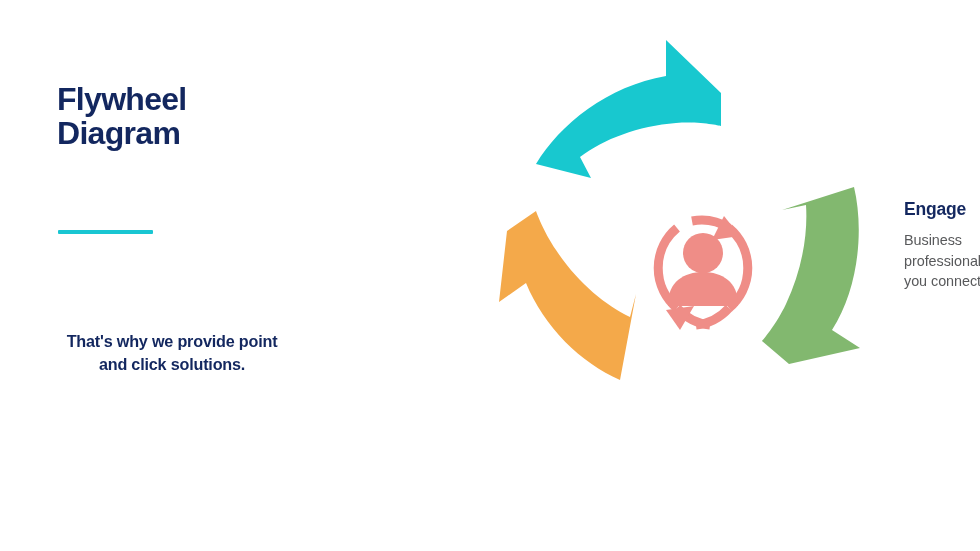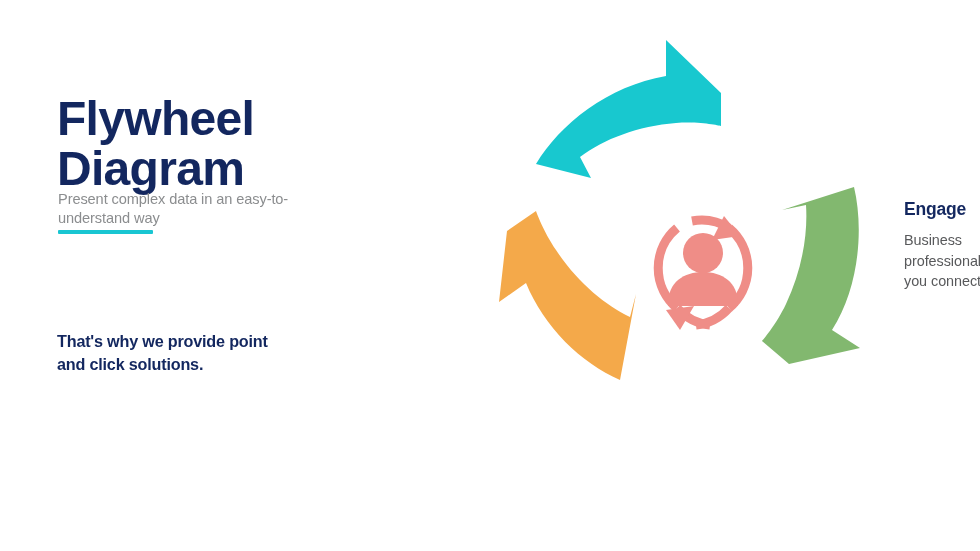--- a/index.html
+++ b/index.html
@@ -26,21 +26,21 @@
     left: 0;
     top: 0;
     width: 440px;
     height: 551px;
   }
   #page-title {
     position: absolute;
     left: 57px;
     top: 62px;
     width: 330px;
-    font-size: 48px;
+    font-size: 32px;
     line-height: 1.04;
     font-weight: 700;
     letter-spacing: -0.7px;
     color: #13275f;
     white-space: pre-line;
   }
   #page-subtitle {
     position: absolute;
     left: 58px;
     top: 175px;
@@ -64,20 +64,21 @@
     position: absolute;
     left: 57px;
     top: 314px;
     width: 230px;
     font-size: 16.2px;
     line-height: 1.4;
     font-weight: 700;
     color: #13275f;
     letter-spacing: -0.2px;
     white-space: pre-line;
+    text-align: center;
   }
 
   
   #flywheel {
     position: absolute;
     left: 440px;
     top: 0;
     width: 540px;
     height: 455px;
   }
@@ -119,21 +120,20 @@
 </head>
 <body>
 
 <div id="slide">
 
   <div id="left-panel">
 
     <h1 id="page-title">Flywheel
 Diagram</h1>
 
-    <p id="page-subtitle">Present complex data in an easy-to-understand way</p>
 
     <div id="accent-bar"></div>
 
     <p id="tagline">That's why we provide point and click solutions.</p>
 
   </div>
 
   <div id="flywheel">
 
     <svg id="flywheel-svg" viewBox="0 0 540 551" xmlns="http://www.w3.org/2000/svg">

